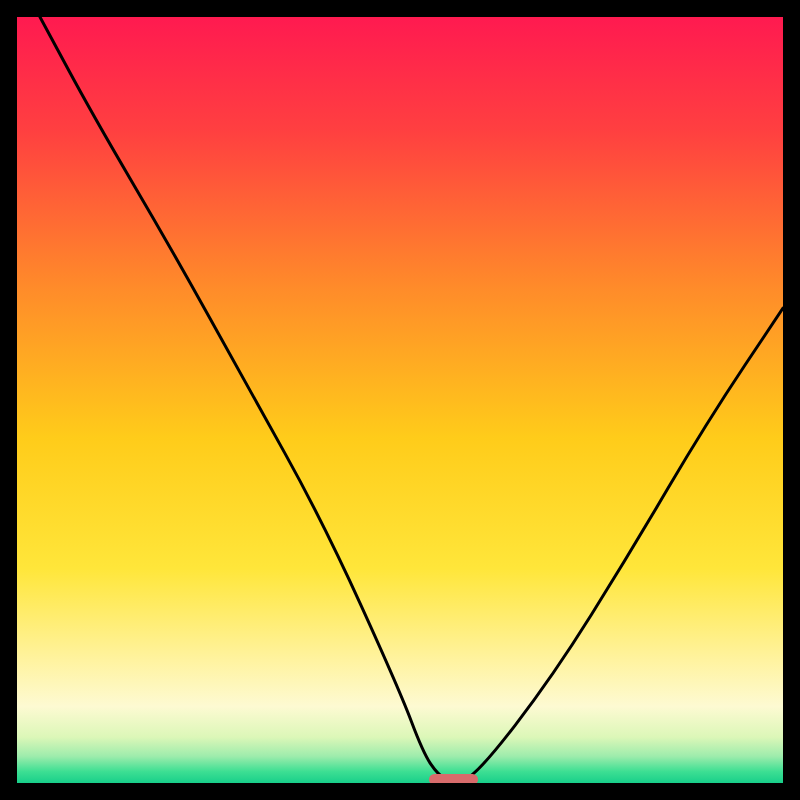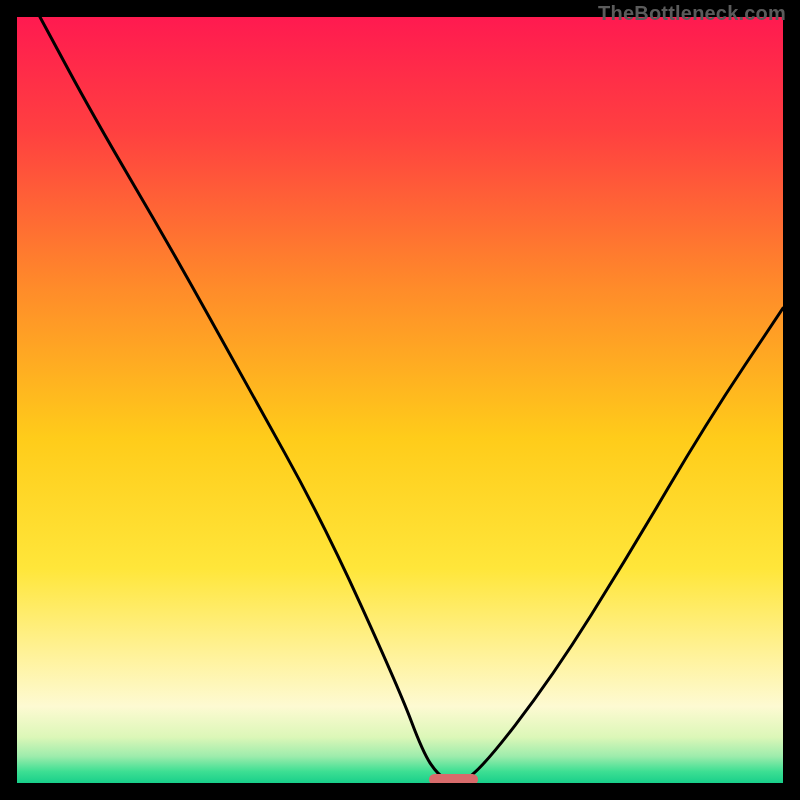--- a/index.html
+++ b/index.html
@@ -80,15 +80,14 @@
     </svg>
 
     <svg class="curve-svg" viewBox="0 0 766 766" preserveAspectRatio="none">
       <path id="curvePath" d="M 22.98 0 Q 22.98 0 49.790000000000006 49.79000000000002 Q 76.60000000000001 99.58000000000004 114.9 164.69000000000005 Q 153.20000000000002 229.80000000000007 191.5 298.74 Q 229.79999999999998 367.68 268.1 436.62 Q 306.40000000000003 505.56 344.70000000000005 589.82 Q 383 674.08 394.49 704.72 Q 405.98 735.36 413.64 746.85 Q 421.3 758.34 428.96 762.1700000000001 Q 436.61999999999995 766 448.10999999999996 762.1700000000001 Q 459.59999999999997 758.34 497.9 708.55 Q 536.1999999999999 658.76 574.5 597.48 Q 612.8000000000001 536.2 651.1 471.09000000000003 Q 689.4 405.98 727.7 348.53 T 766 291.08" fill="none" stroke-width="3" stroke-linecap="round" stroke-linejoin="round" stroke="#000000"></path>
     </svg>
 
     <div class="marker" id="sweetSpotMarker" style="left: 412.491px; top: 756.808px; width: 48.258px; height: 10.724px; background: rgb(215, 107, 107);"></div>
 
   </div>
 
-  <a class="watermark">TheBottleneck.com</a>
 
 </div>
 
 </body></html>

